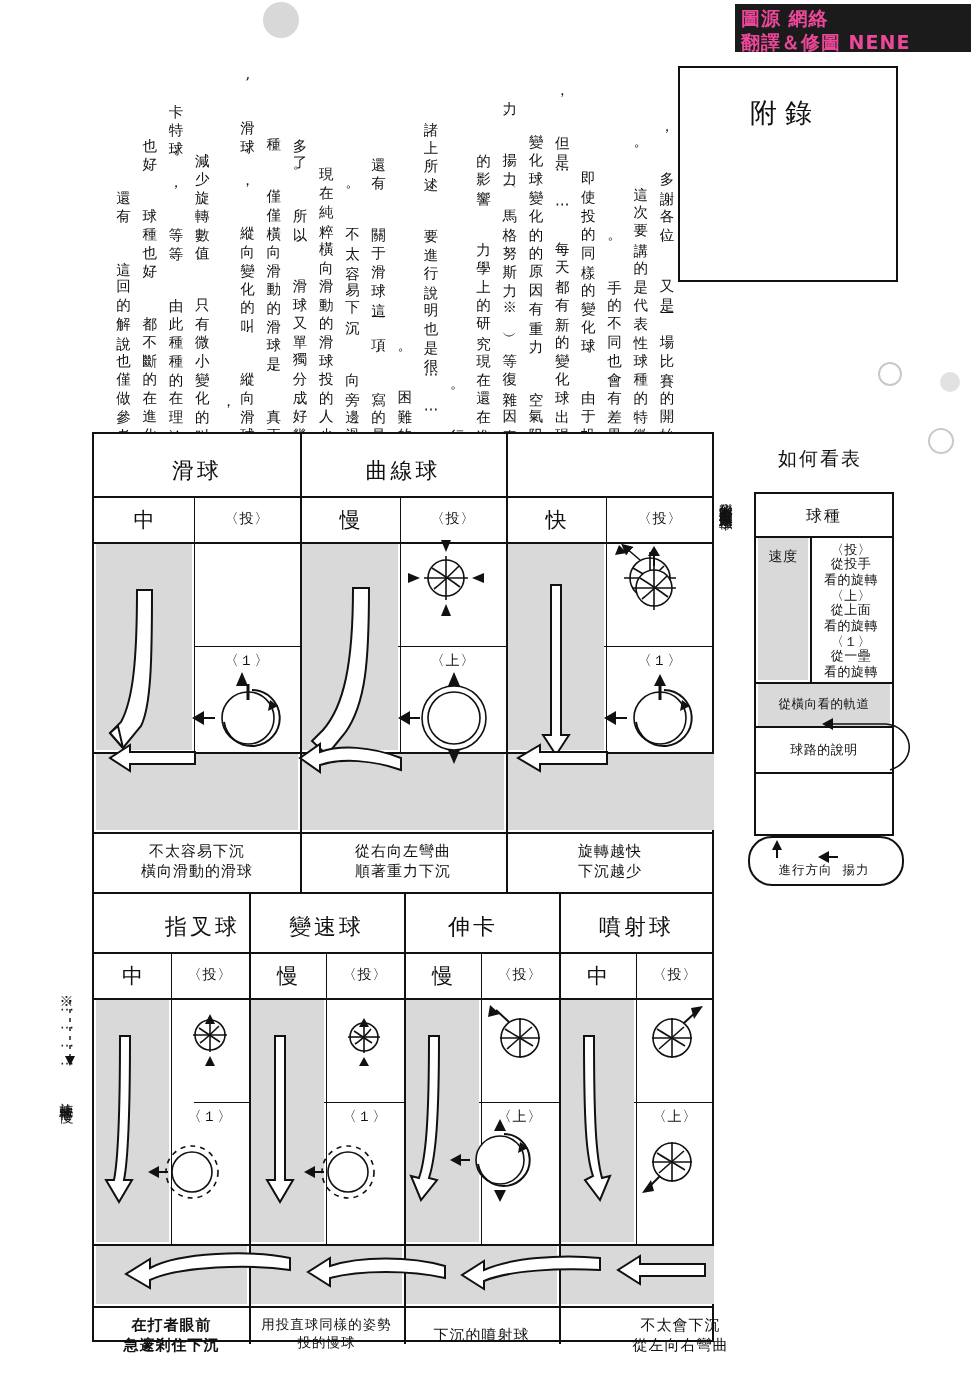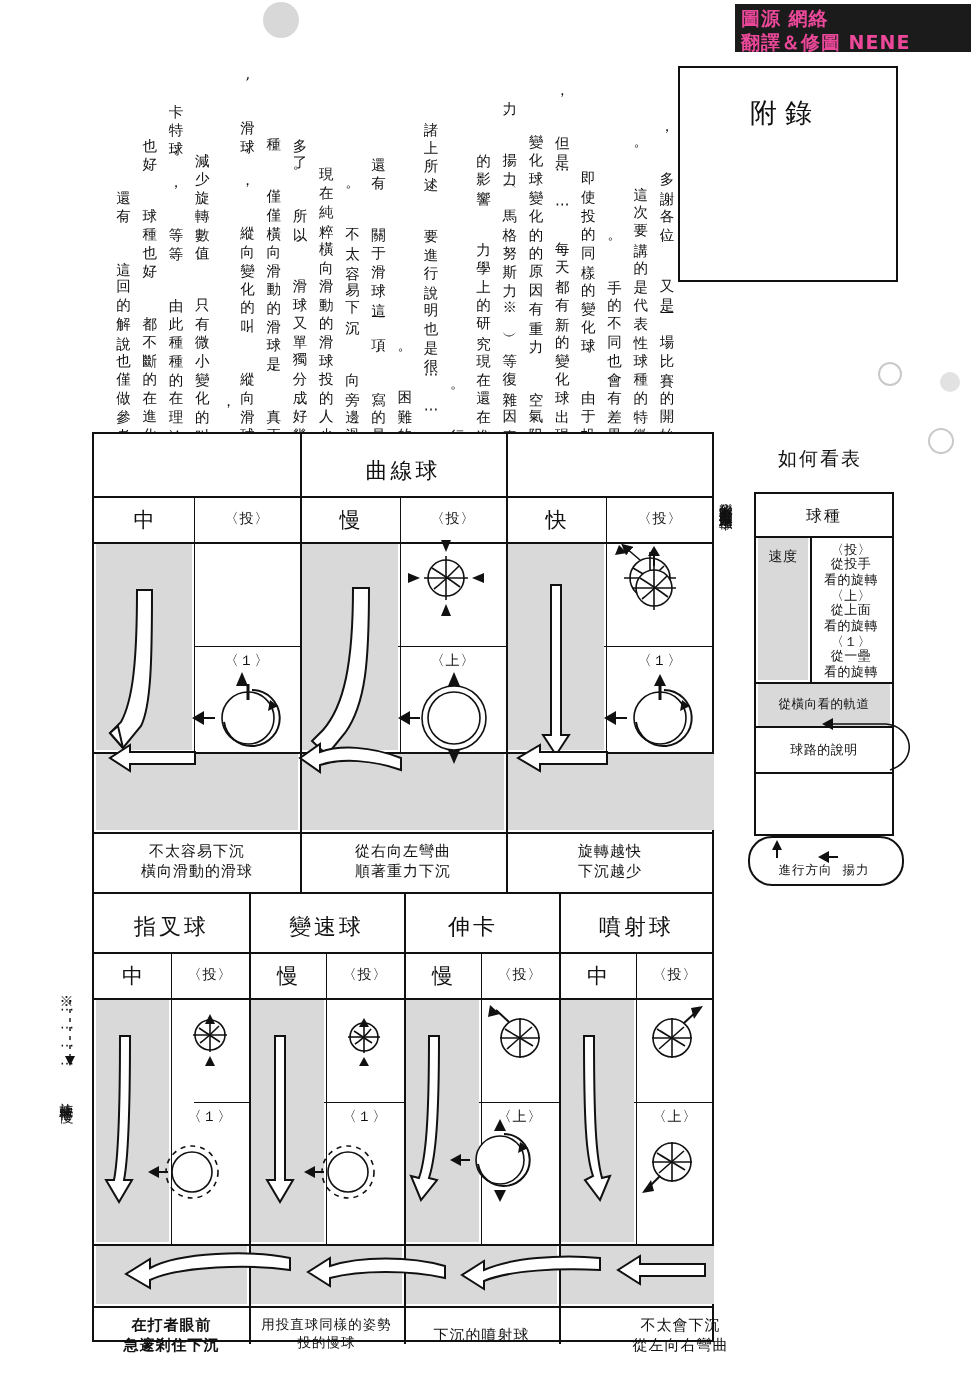--- a/index.html
+++ b/index.html
@@ -214,20 +214,21 @@
   <div class="shade" style="left:2px;top:566px;width:73px;height:242px;"></div>
   <div class="shade" style="left:157px;top:566px;width:73px;height:242px;"></div>
   <div class="shade" style="left:312px;top:566px;width:73px;height:242px;"></div>
   <div class="shade" style="left:467px;top:566px;width:73px;height:242px;"></div>
 
   <div class="shade" style="left:2px;top:812px;width:151px;height:58px;"></div>
   <div class="shade" style="left:157px;top:812px;width:151px;height:58px;"></div>
   <div class="shade" style="left:312px;top:812px;width:151px;height:58px;"></div>
   <div class="shade" style="left:467px;top:812px;width:153px;height:58px;"></div>
 
+  <div class="cellname" style="left:0;top:22px;width:206px;">滑球</div>
   <div class="cellname" style="left:206px;top:22px;width:206px;">曲線球</div>
 
   <div class="speed" style="left:0;top:72px;width:100px;">中</div>
   <div class="speed" style="left:206px;top:72px;width:100px;">慢</div>
   <div class="speed" style="left:412px;top:72px;width:100px;">快</div>
 
   <div class="lbl" style="left:100px;top:76px;width:106px;">〈投〉</div>
   <div class="lbl" style="left:306px;top:76px;width:106px;">〈投〉</div>
   <div class="lbl" style="left:512px;top:76px;width:108px;">〈投〉</div>
   <div class="lbl" style="left:100px;top:218px;width:106px;">〈１〉</div>
@@ -240,21 +241,21 @@
   </div>
   <div class="desc" style="left:206px;top:408px;width:206px;">
     <div>從右向左彎曲</div>
     <div>順著重力下沉</div>
   </div>
   <div class="desc" style="left:412px;top:408px;width:208px;">
     <div>旋轉越快</div>
     <div>下沉越少</div>
   </div>
 
-  <div class="cellname" style="left:0;top:478px;width:155px;">指叉球</div>
+  <div class="cellname" style="left:0;top:478px;width:155px;padding-left:31px;">指叉球</div>
   <div class="cellname" style="left:155px;top:478px;width:155px;">變速球</div>
   <div class="cellname" style="left:310px;top:478px;width:138px;">伸卡</div>
   <div class="cellname" style="left:465px;top:478px;width:155px;">噴射球</div>
 
   <div class="speed" style="left:0;top:528px;width:77px;">中</div>
   <div class="speed" style="left:155px;top:528px;width:77px;">慢</div>
   <div class="speed" style="left:310px;top:528px;width:77px;">慢</div>
   <div class="speed" style="left:465px;top:528px;width:77px;">中</div>
 
   <div class="lbl" style="left:77px;top:532px;width:78px;">〈投〉</div>

